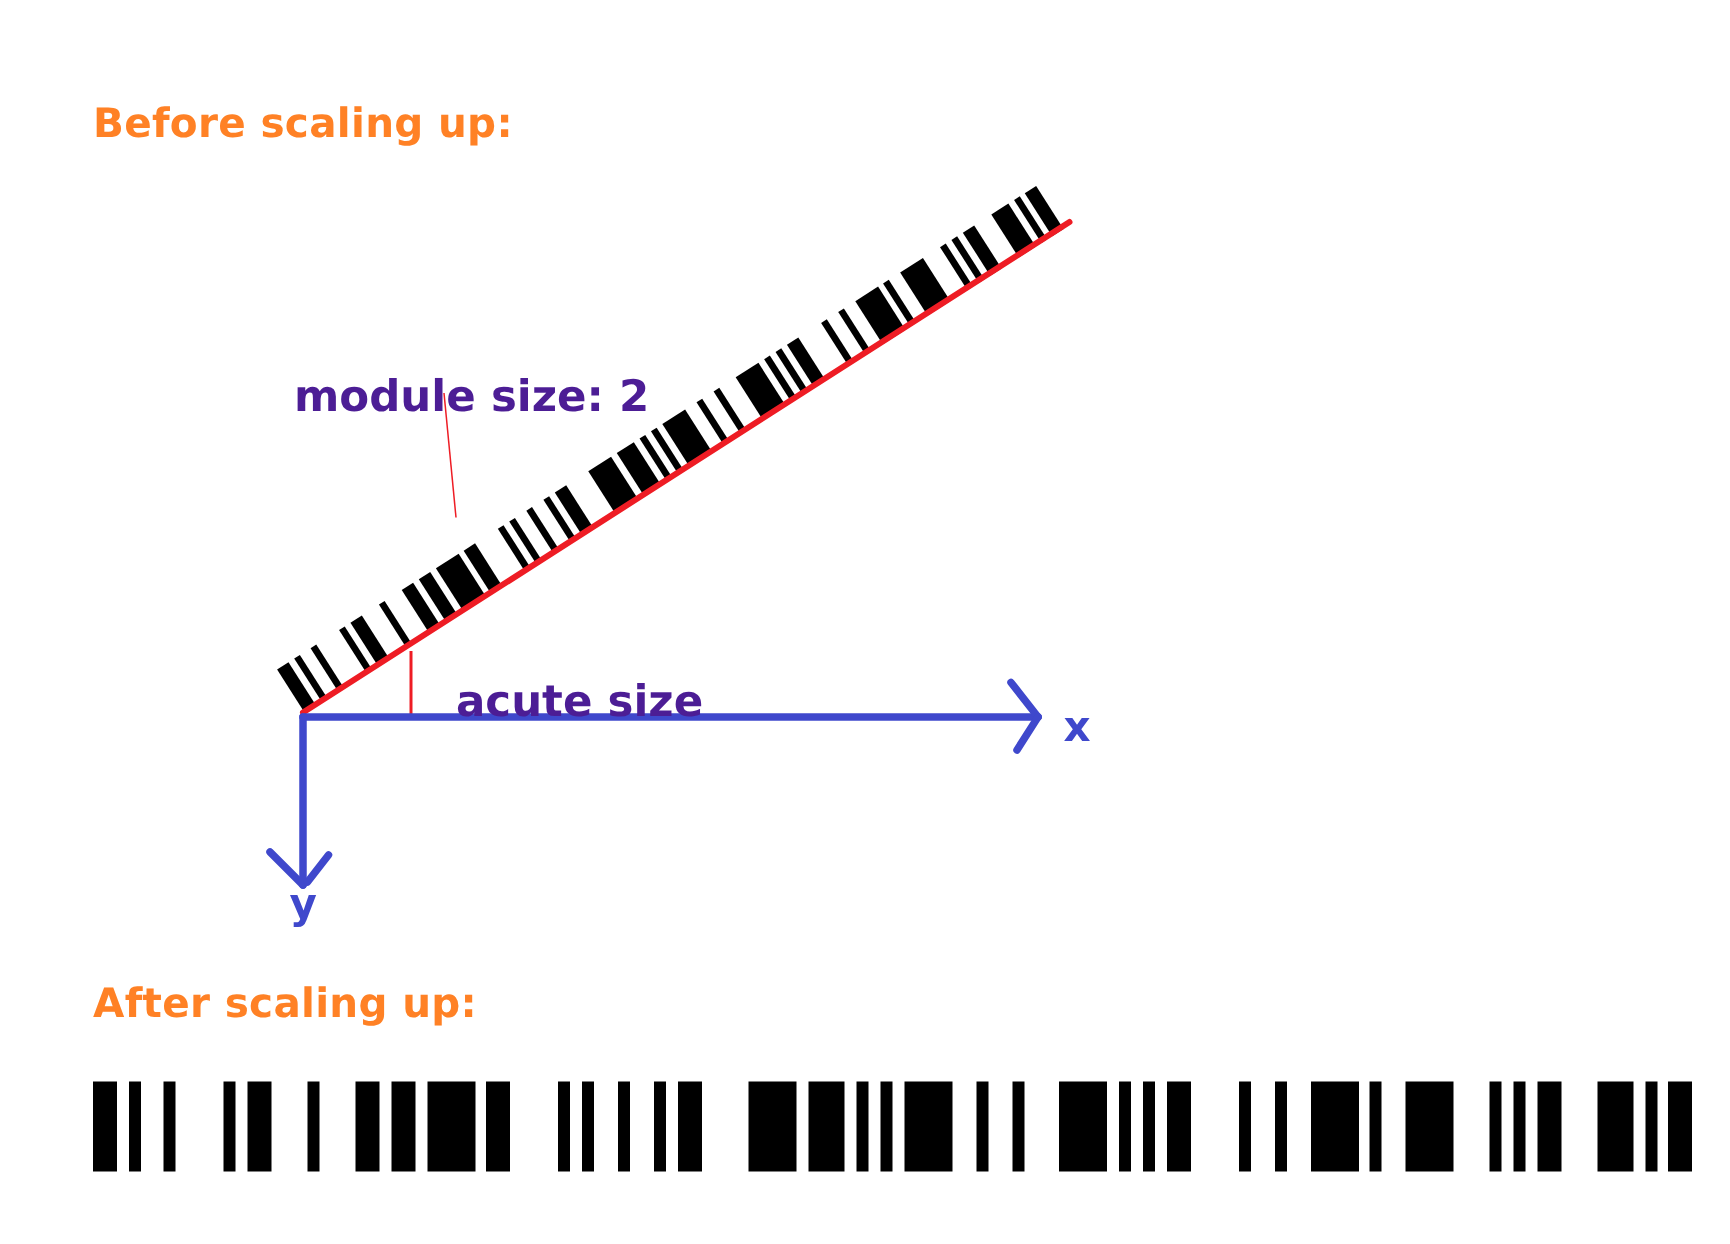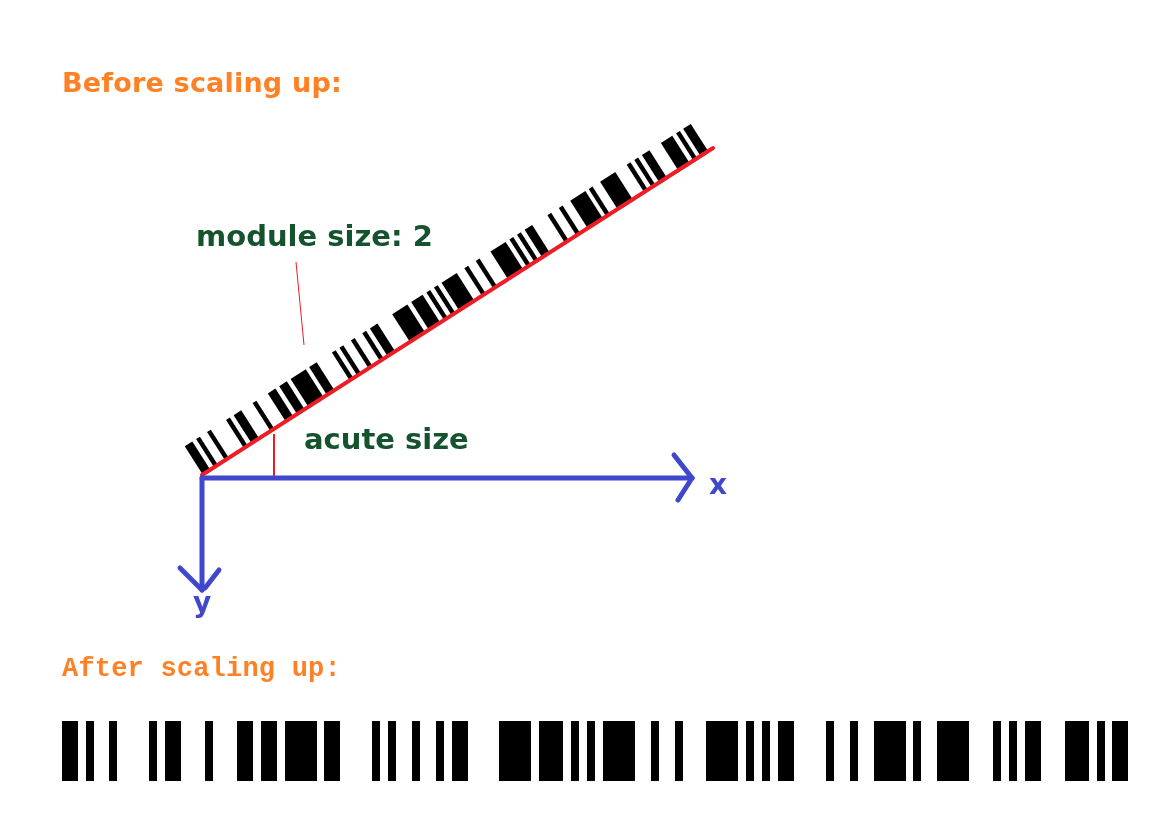--- a/index.html
+++ b/index.html
@@ -1,20 +1,20 @@
 <!DOCTYPE html>
 <html><head>
 <meta charset="utf-8">
 <style>
   html, body { margin: 0; padding: 0; background: #ffffff; }
   body { width: 1153px; height: 829px; position: relative; overflow: hidden;
          font-family: "DejaVu Sans", sans-serif; }
   .heading { position: absolute; font-weight: bold; font-size: 27px; color: #ff8125;
              letter-spacing: 0.2px; white-space: nowrap; text-align: right; }
-  .label-red { position: absolute; font-weight: bold; color: #14532d; white-space: nowrap; }
+  .label-red { position: absolute; font-weight: bold; color: #4c1d95; white-space: nowrap; margin-top: 28px; }
   .label-blue { position: absolute; font-weight: bold; color: #3f48cc; white-space: nowrap; }
   svg { position: absolute; left: 0; top: 0; }
   .bar { fill: #000000; }
 </style>
 </head>
 <body>
 
 <div class="heading" style="left:62px; top:67px;">Before scaling up:</div>
 
 <svg width="1153" height="829" viewBox="0 0 1153 829">
@@ -119,13 +119,13 @@
 </svg>
 
 <div class="label-red" style="left:196px; top:219px; font-size:29px;">module size: 2</div>
 
 <div class="label-red" style="left:304px; top:422px; font-size:29px;">acute size</div>
 
 <div class="label-blue" style="left:709px; top:468px; font-size:28px;">x</div>
 
 <div class="label-blue" style="left:193px; top:586px; font-size:28px;">y</div>
 
-<div class="heading" style="left:62px; top:654px;font-family:Liberation Mono, monospace;">After scaling up:</div>
+<div class="heading" style="left:62px; top:654px;">After scaling up:</div>
 
 </body></html>

